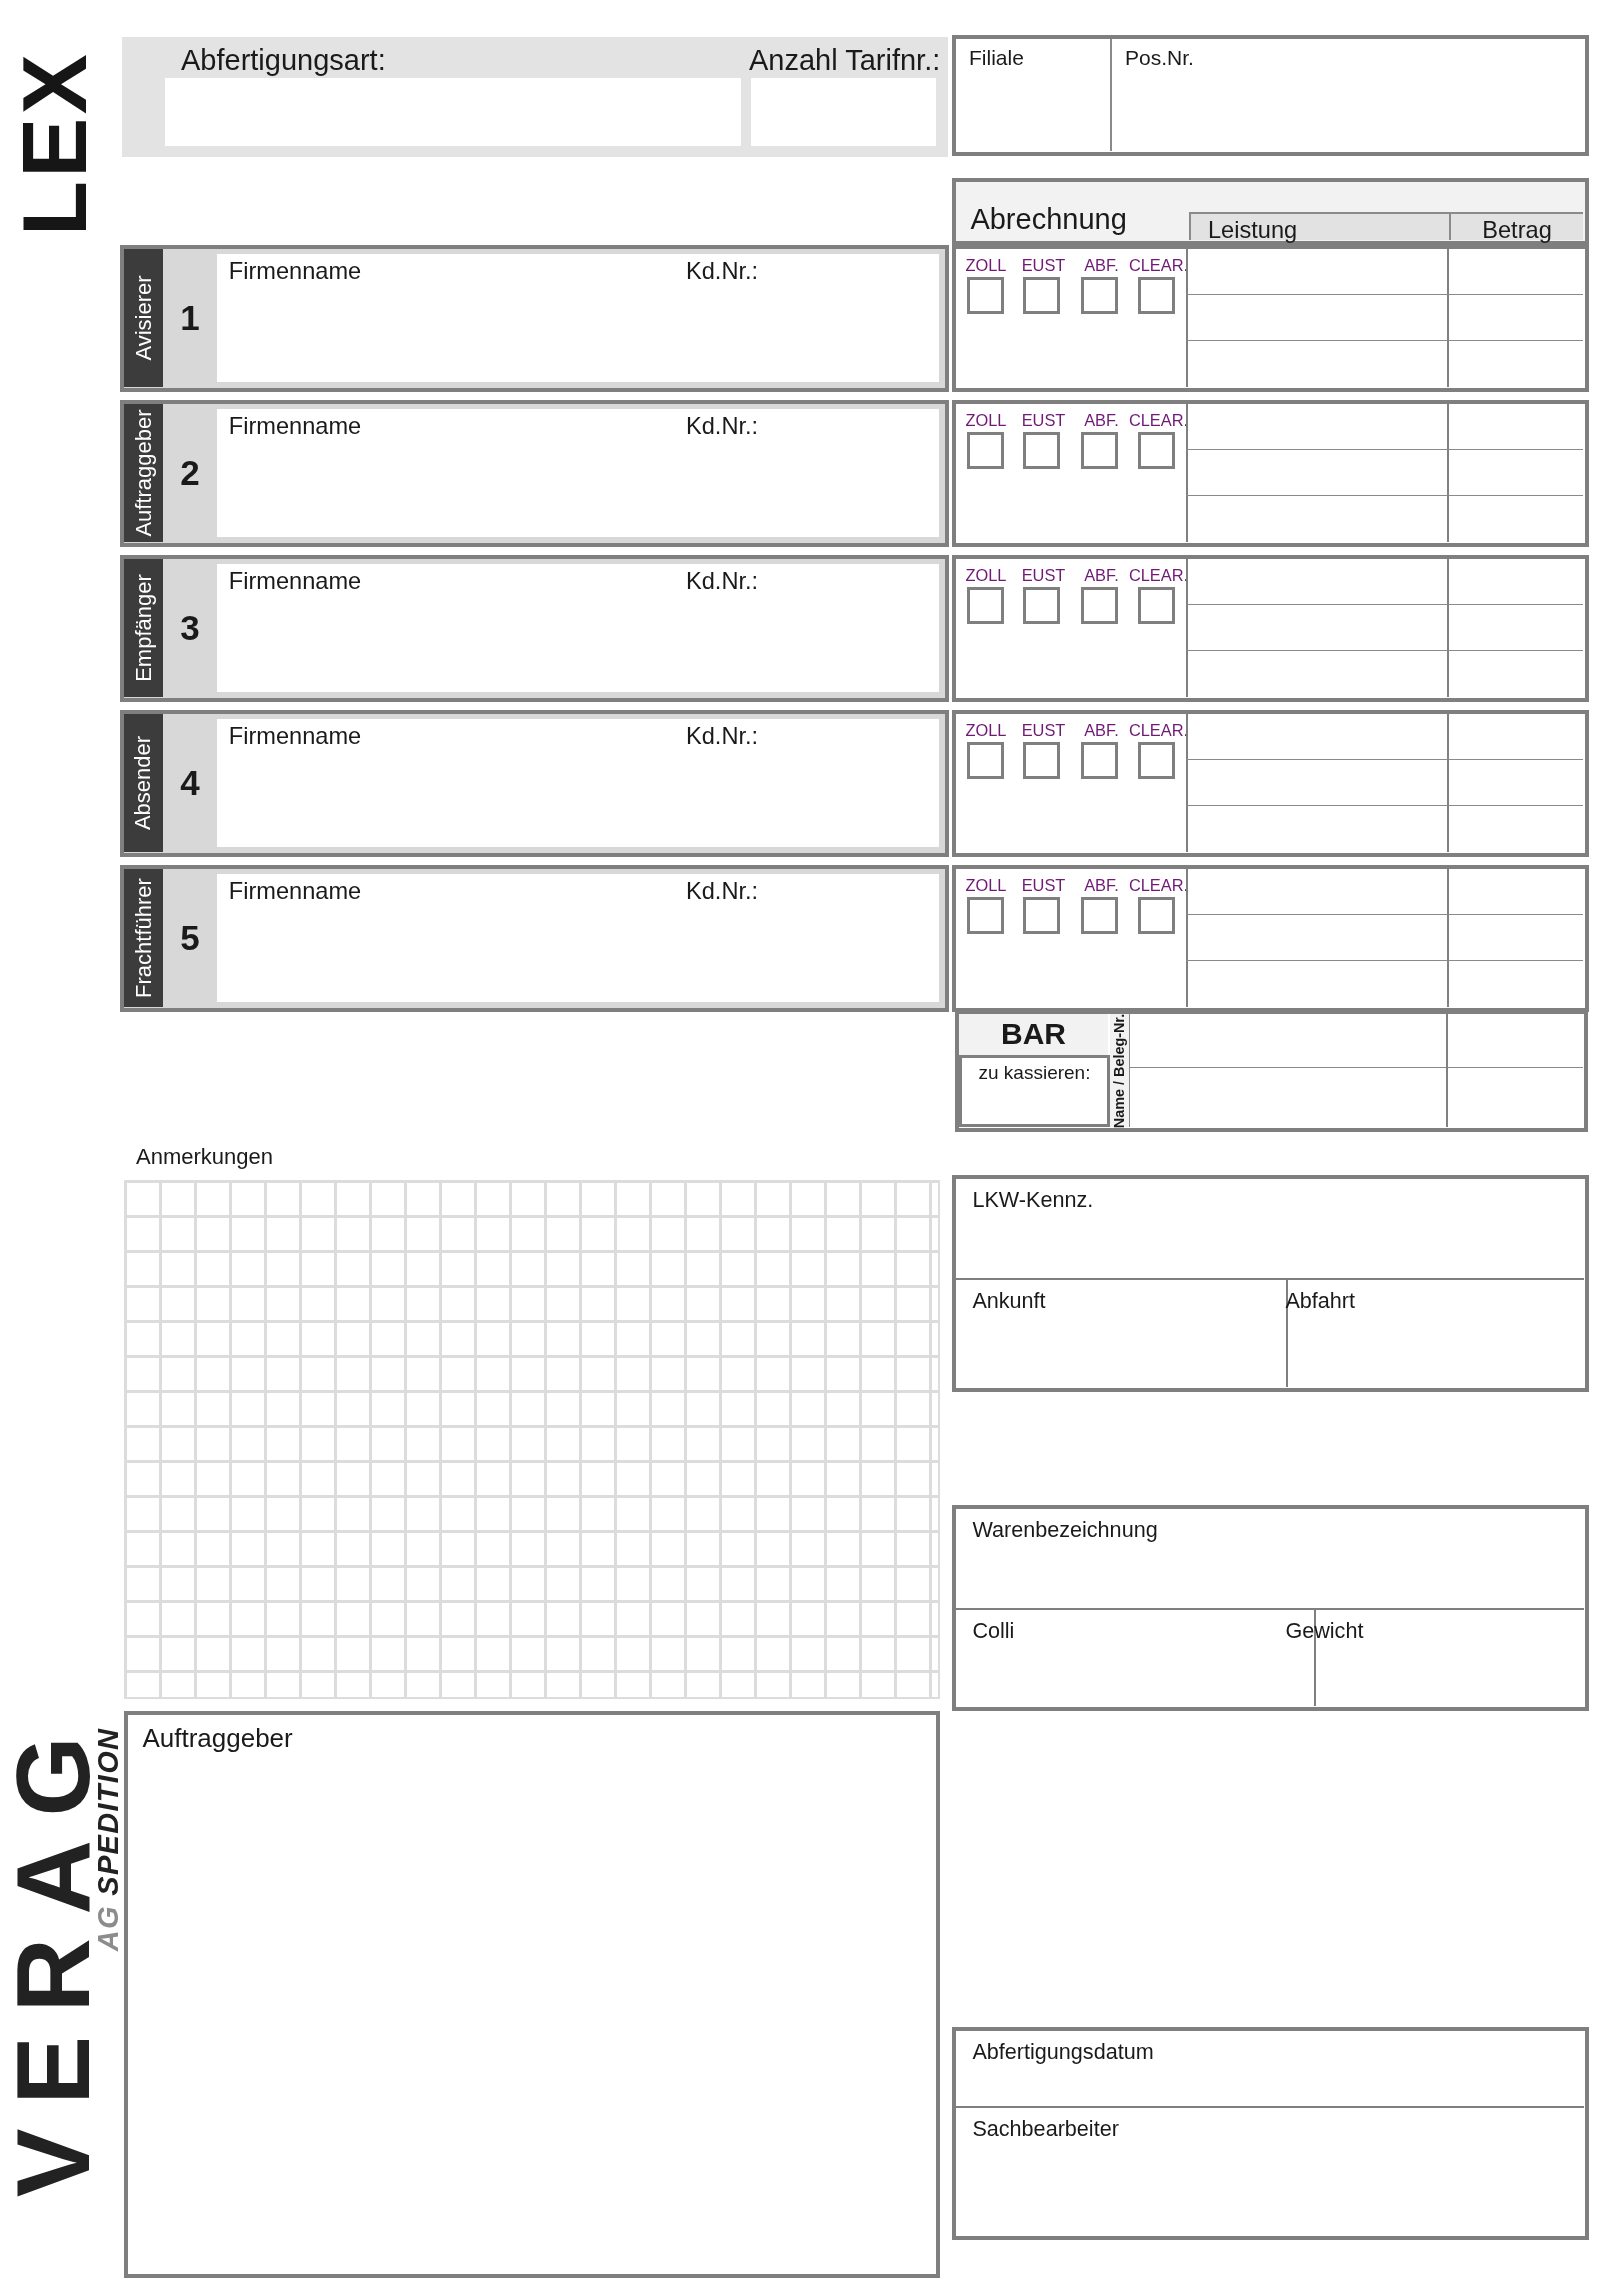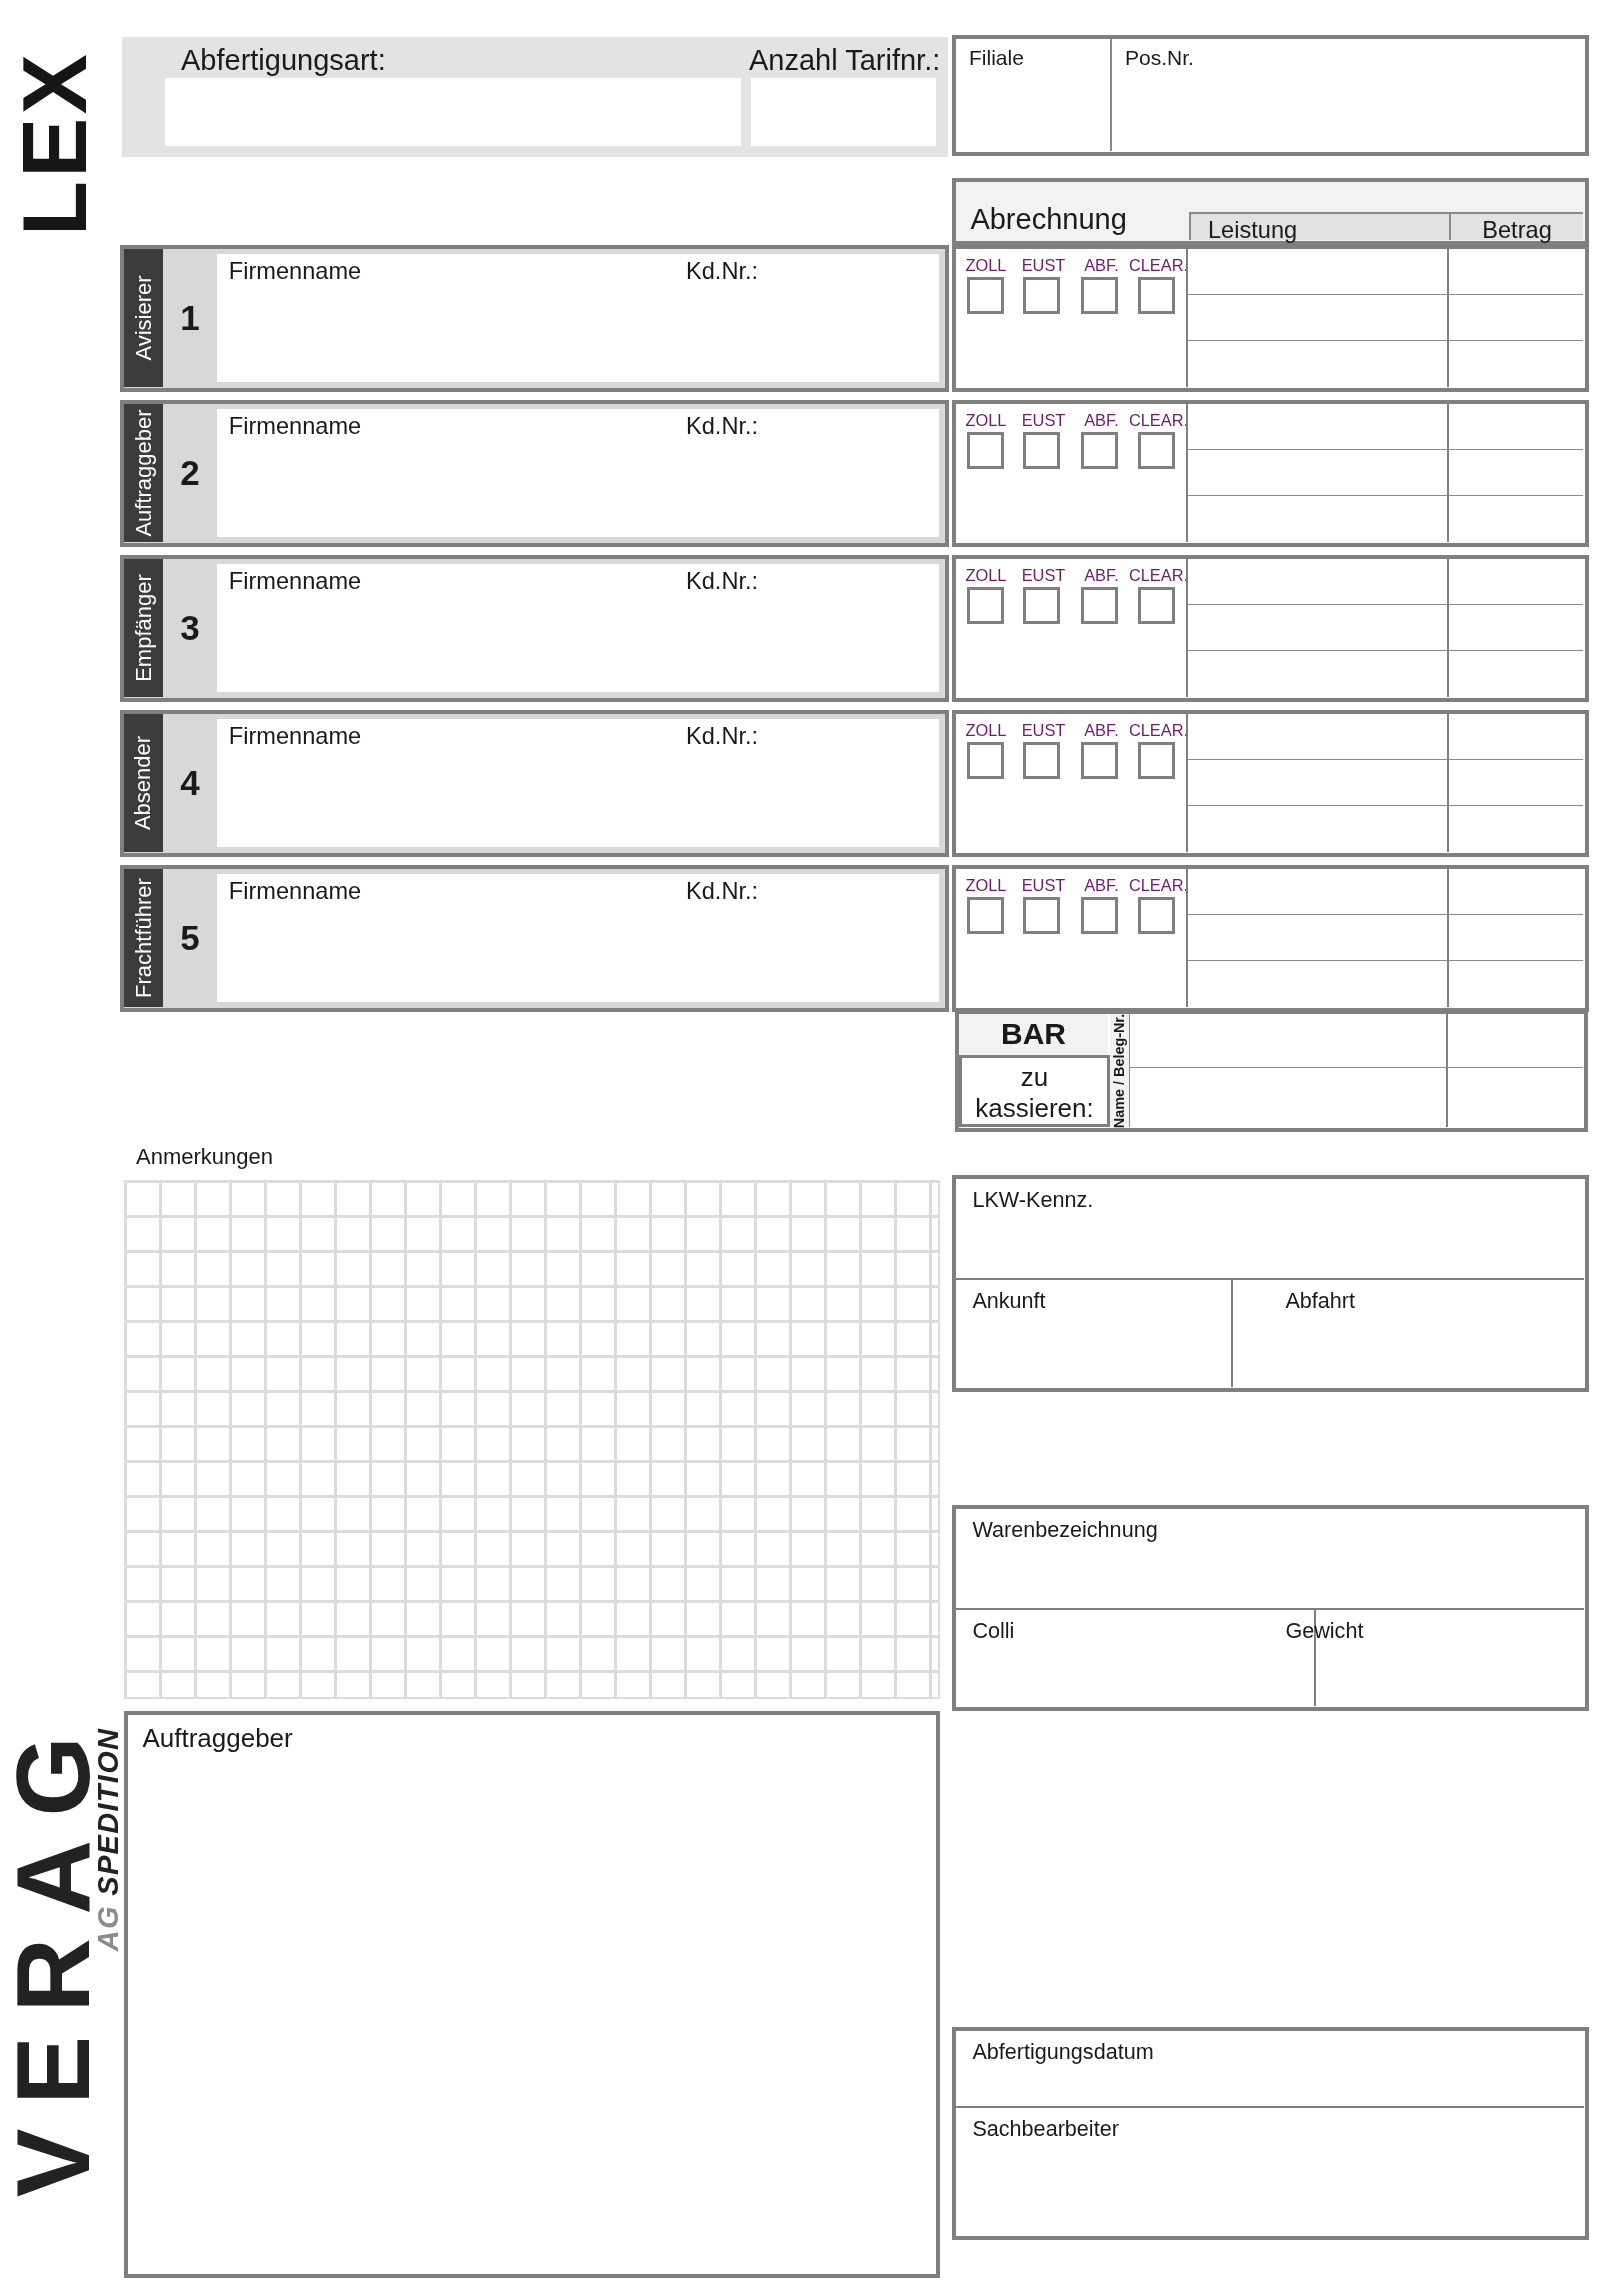--- a/index.html
+++ b/index.html
@@ -204,38 +204,38 @@
     <div class="rowcell rc-b" style="top:0;"></div>
     <div class="rowcell rc-b" style="top:46px;"></div>
     <div class="rowcell" style="top:92px;height:46px;"></div>
   </div>
 
   <div class="gbox" style="left:955px;top:1010px;width:633px;height:122px;">
     <div class="cellbox" style="left:0;top:0;width:149px;height:41px;background:#f2f2f2;text-align:center;">
       <span style="display:inline-block;margin-top:2.6px;font-size:30px;font-weight:bold;">BAR</span>
     </div>
     <div class="cellbox" style="left:0;top:41px;width:151px;height:72px;border:3.3px solid #7f7f7f;background:#fff;text-align:center;">
-      <span style="display:inline-block;margin-top:3.9px;font-size:26px;">zu kassieren:</span>
+      <span style="display:inline-block;margin-top:3.9px;font-size:19px;">zu kassieren:</span>
     </div>
     <div class="cellbox" style="left:151px;top:0;width:19.6px;height:113px;background:#f2f2f2;border-right:1.3px solid #8a8a8a;display:flex;align-items:center;justify-content:center;">
       <span style="transform:rotate(-90deg);white-space:nowrap;font-size:14.4px;font-weight:bold;">Name / Beleg-Nr.</span>
     </div>
     <div class="cellbox" style="left:171px;top:0;width:453px;height:54px;border-bottom:1.3px solid #8a8a8a;"></div>
     <div class="cellbox" style="left:171px;top:56px;width:453px;height:58px;"></div>
     <div class="abs" style="left:487px;top:0;width:2px;height:113px;background:#808080;"></div>
   </div>
 
   <span class="lbl" style="left:136px;top:1144px;font-size:22px;">Anmerkungen</span>
   <div class="grid"></div>
 
   <div class="gbox" style="left:952px;top:1175px;width:637px;height:217px;">
     <div class="cellbox" style="left:0;top:0;width:628px;height:101px;border-bottom:2.6px solid #7f7f7f;">
       <span class="celllabel">LKW-Kennz.</span>
     </div>
-    <div class="cellbox" style="left:0;top:101px;width:277px;height:107px;border-right:2.6px solid #7f7f7f;padding-left:24px;">
+    <div class="cellbox" style="left:0;top:101px;width:332px;height:107px;border-right:2.6px solid #7f7f7f;padding-left:24px;">
       <span class="celllabel">Ankunft</span>
     </div>
     <div class="cellbox" style="left:313px;top:101px;width:315px;height:107px;">
       <span class="celllabel">Abfahrt</span>
     </div>
   </div>
 
   <div class="gbox" style="left:952px;top:1505px;width:637px;height:206px;">
     <div class="cellbox" style="left:0;top:0;width:628px;height:101px;border-bottom:2.6px solid #7f7f7f;">
       <span class="celllabel">Warenbezeichnung</span>

